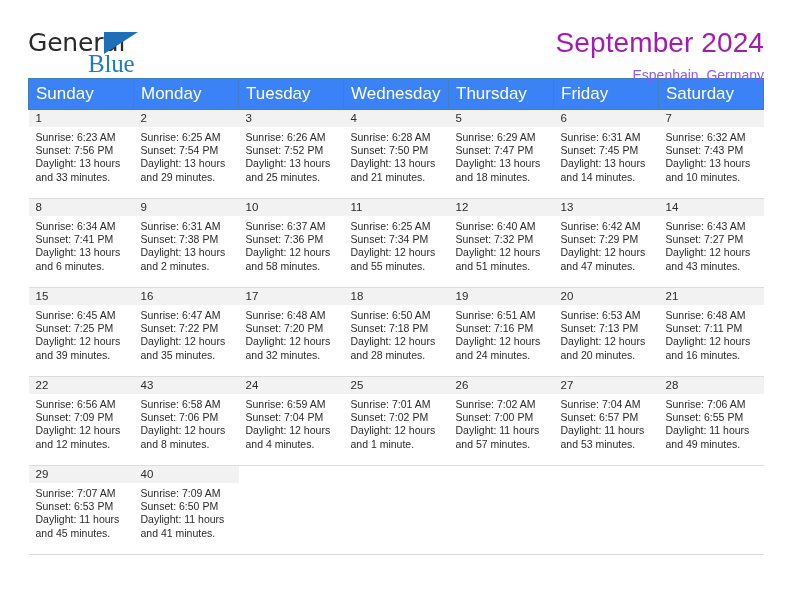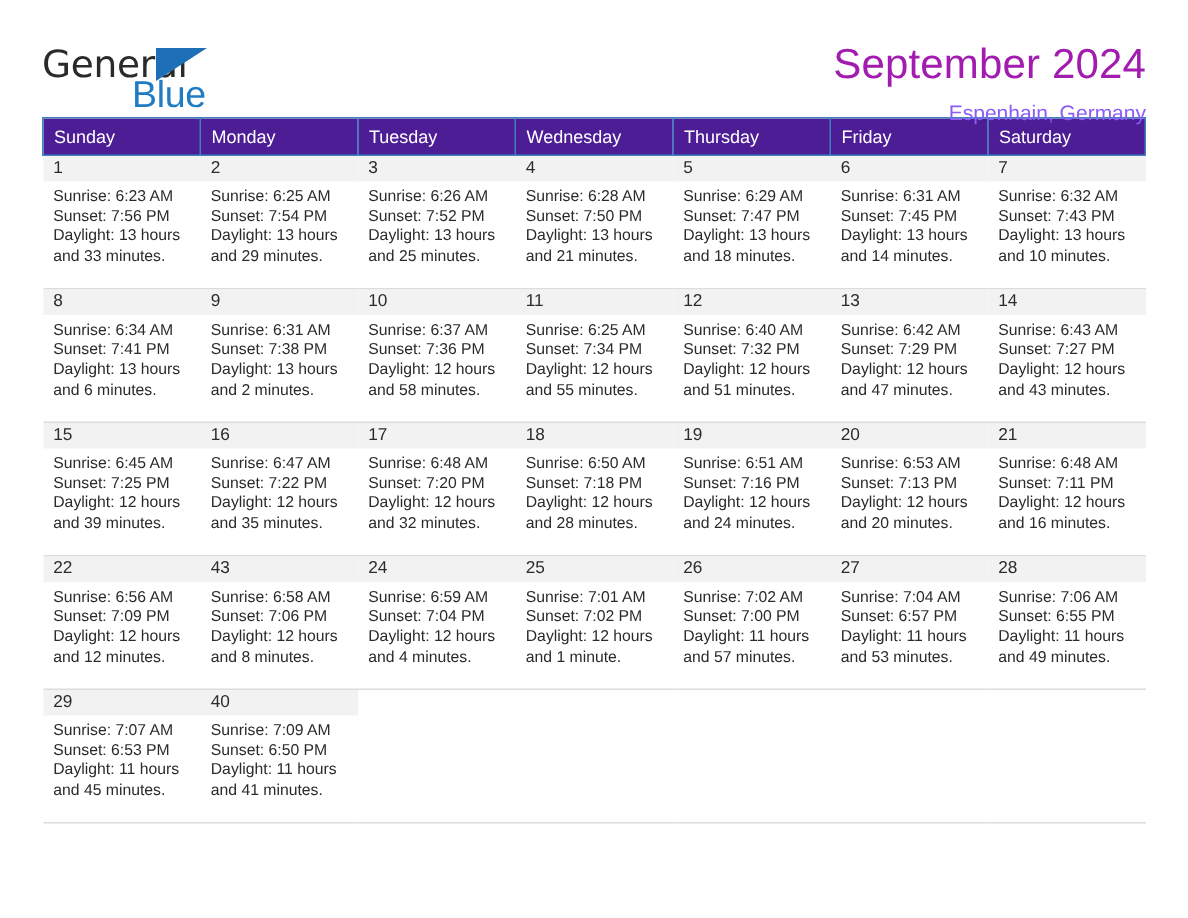--- a/index.html
+++ b/index.html
@@ -47,21 +47,21 @@
     color: #2a2a2a;
     font-family: "DejaVu Sans", sans-serif;
   }
   .logo-blue {
     position: absolute;
     left: 60px;
     top: 25px;
     font-size: 25px;
     letter-spacing: -0.2px;
     color: #1d7cc4;
-    font-family: Liberation Sans, sans-serif;
+    font-family: Liberation Serif, serif;
   }
   .logo-triangle {
     position: absolute;
     left: 76px;
     top: 6px;
     width: 0;
     height: 0;
     border-left: 34px solid #1d6fb8;
     border-bottom: 22px solid transparent;
   }
@@ -83,24 +83,24 @@
     margin-top: 5px;
   }
   
   .calendar {
     margin-top: 6px;
     width: 736px;
     border-collapse: collapse;
     table-layout: fixed;
   }
   .calendar th {
-    background: #4c1d95;
+    background: #3b82f6;
     color: #ffffff;
     font-weight: normal;
-    font-size: 12px;
+    font-size: 17px;
     text-align: left;
     padding: 5px 0 5px 7px;
     height: 11px;
     border: 1px solid #3f80c0;
   }
   .calendar td {
     vertical-align: top;
     padding: 0;
     border: none;
     width: 105.1px;

